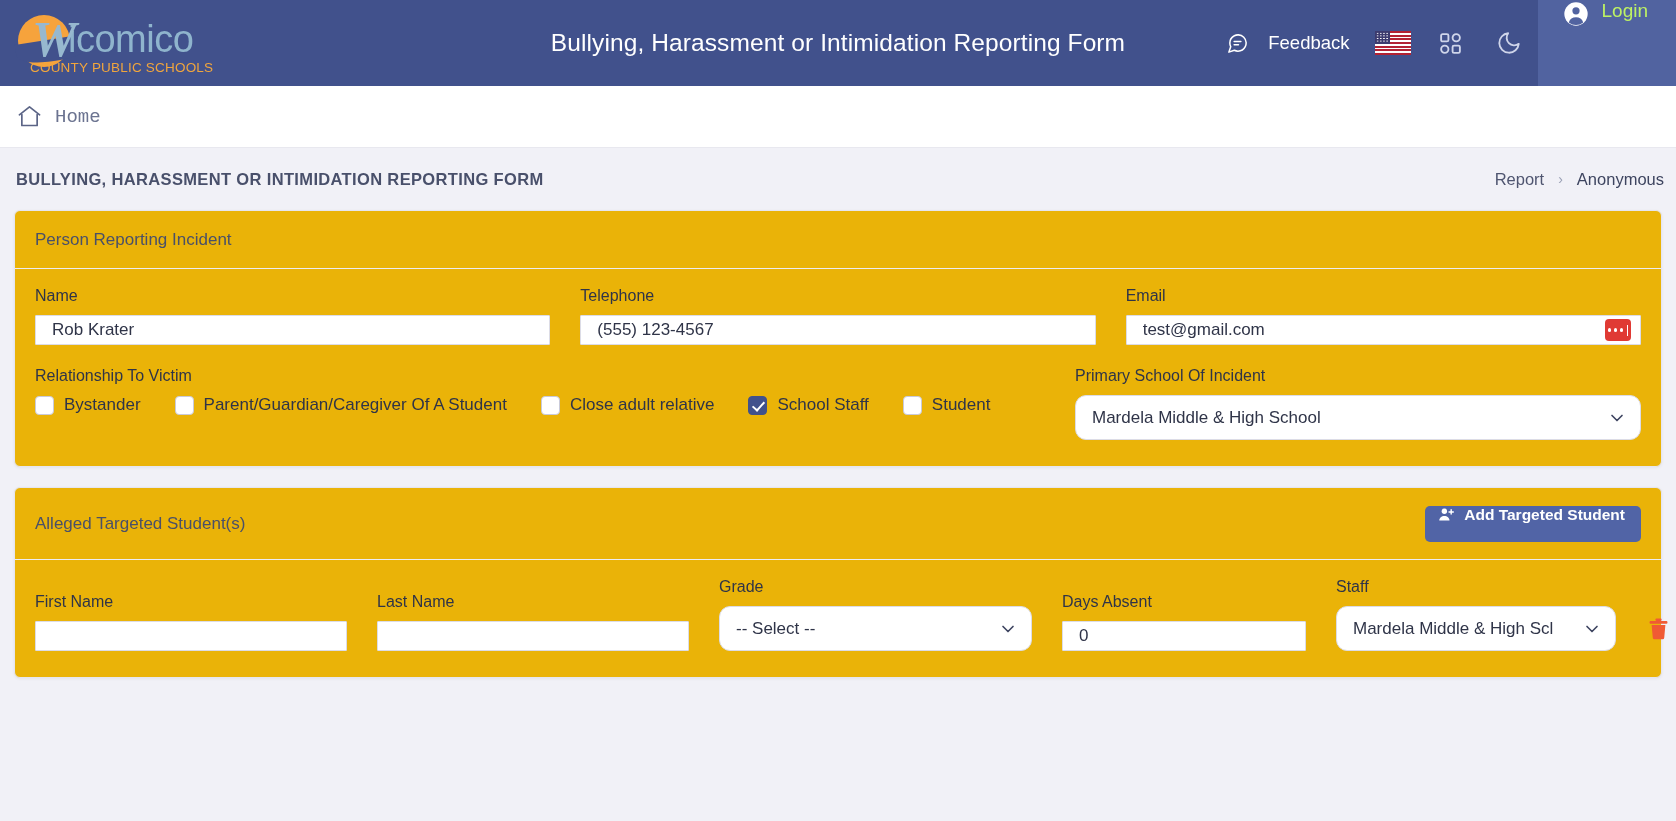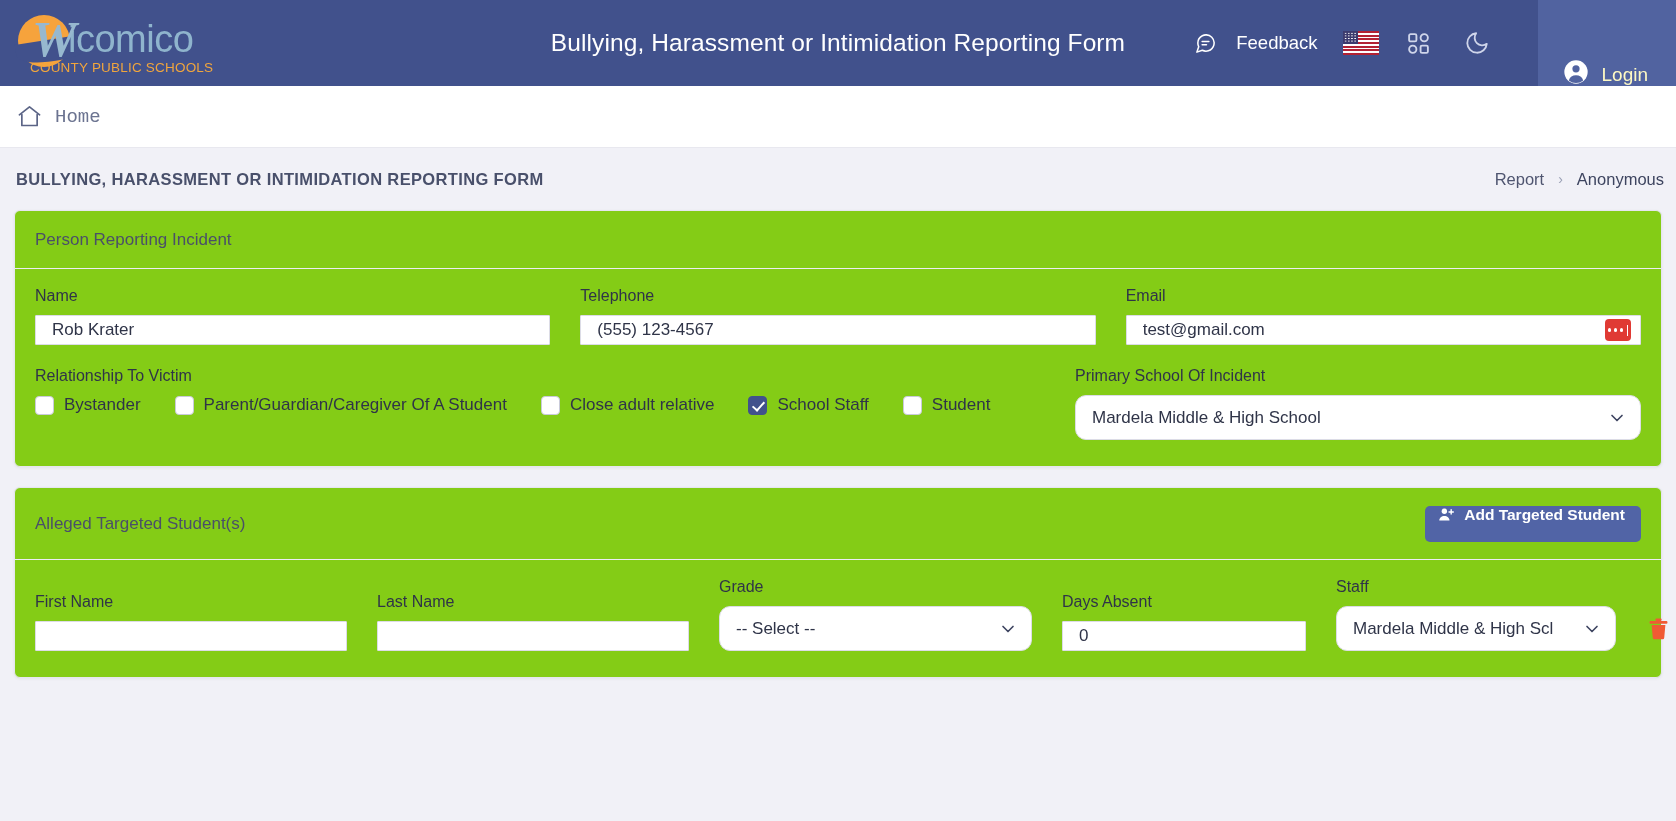--- a/index.html
+++ b/index.html
@@ -110,25 +110,24 @@
     width: 15.5px; height: 13px; background: #3c3b6e;
   }
   .flag .canton:after{
     content:""; position:absolute; inset:1px;
     background:
       radial-gradient(circle at 1.3px 1.3px, #fff 0.7px, transparent 0.8px) 0 0/3.2px 2.6px;
   }
   .login {
     background: #5163a0;
     height: 86px;
-    display: flex; align-items: flex-end; gap: 12px;
+    display: flex; align-items: flex-start; gap: 12px;
     padding: 0 28px 0 24px;
-    color: #fef9c3; font-size: 19px;
-    cursor: pointer;
-    margin-left: 32px;
+    color: #bef264; font-size: 19px;
+    cursor: pointer;
   }
 
   
   .homebar {
     height: 62px;
     background: #ffffff;
     display: flex; align-items: center;
     padding-left: 16px;
     gap: 12px;
     border-bottom: 1px solid #e8e8ef;
@@ -152,21 +151,21 @@
     display: flex; align-items: center; gap: 14px;
     font-size: 16.5px;
     color: #4f5570;
   }
   .crumbs .sep { color: #9aa0b5; font-size: 14px; }
   .crumbs .crumb-last { color: #3e4560; }
 
   
   .wrap { padding: 0 14px; }
   .card {
-    background: #84cc16;
+    background: #eab308;
     border: 1px solid #e6e6ef;
     border-radius: 6px;
     box-shadow: 0 1px 3px rgba(60,64,90,.07);
     margin-bottom: 20px;
   }
   .card-head {
     padding: 18px 20px 17px 20px;
     border-bottom: 1px solid #ececf3;
     display: flex; align-items: center;
     min-height: 58px;

